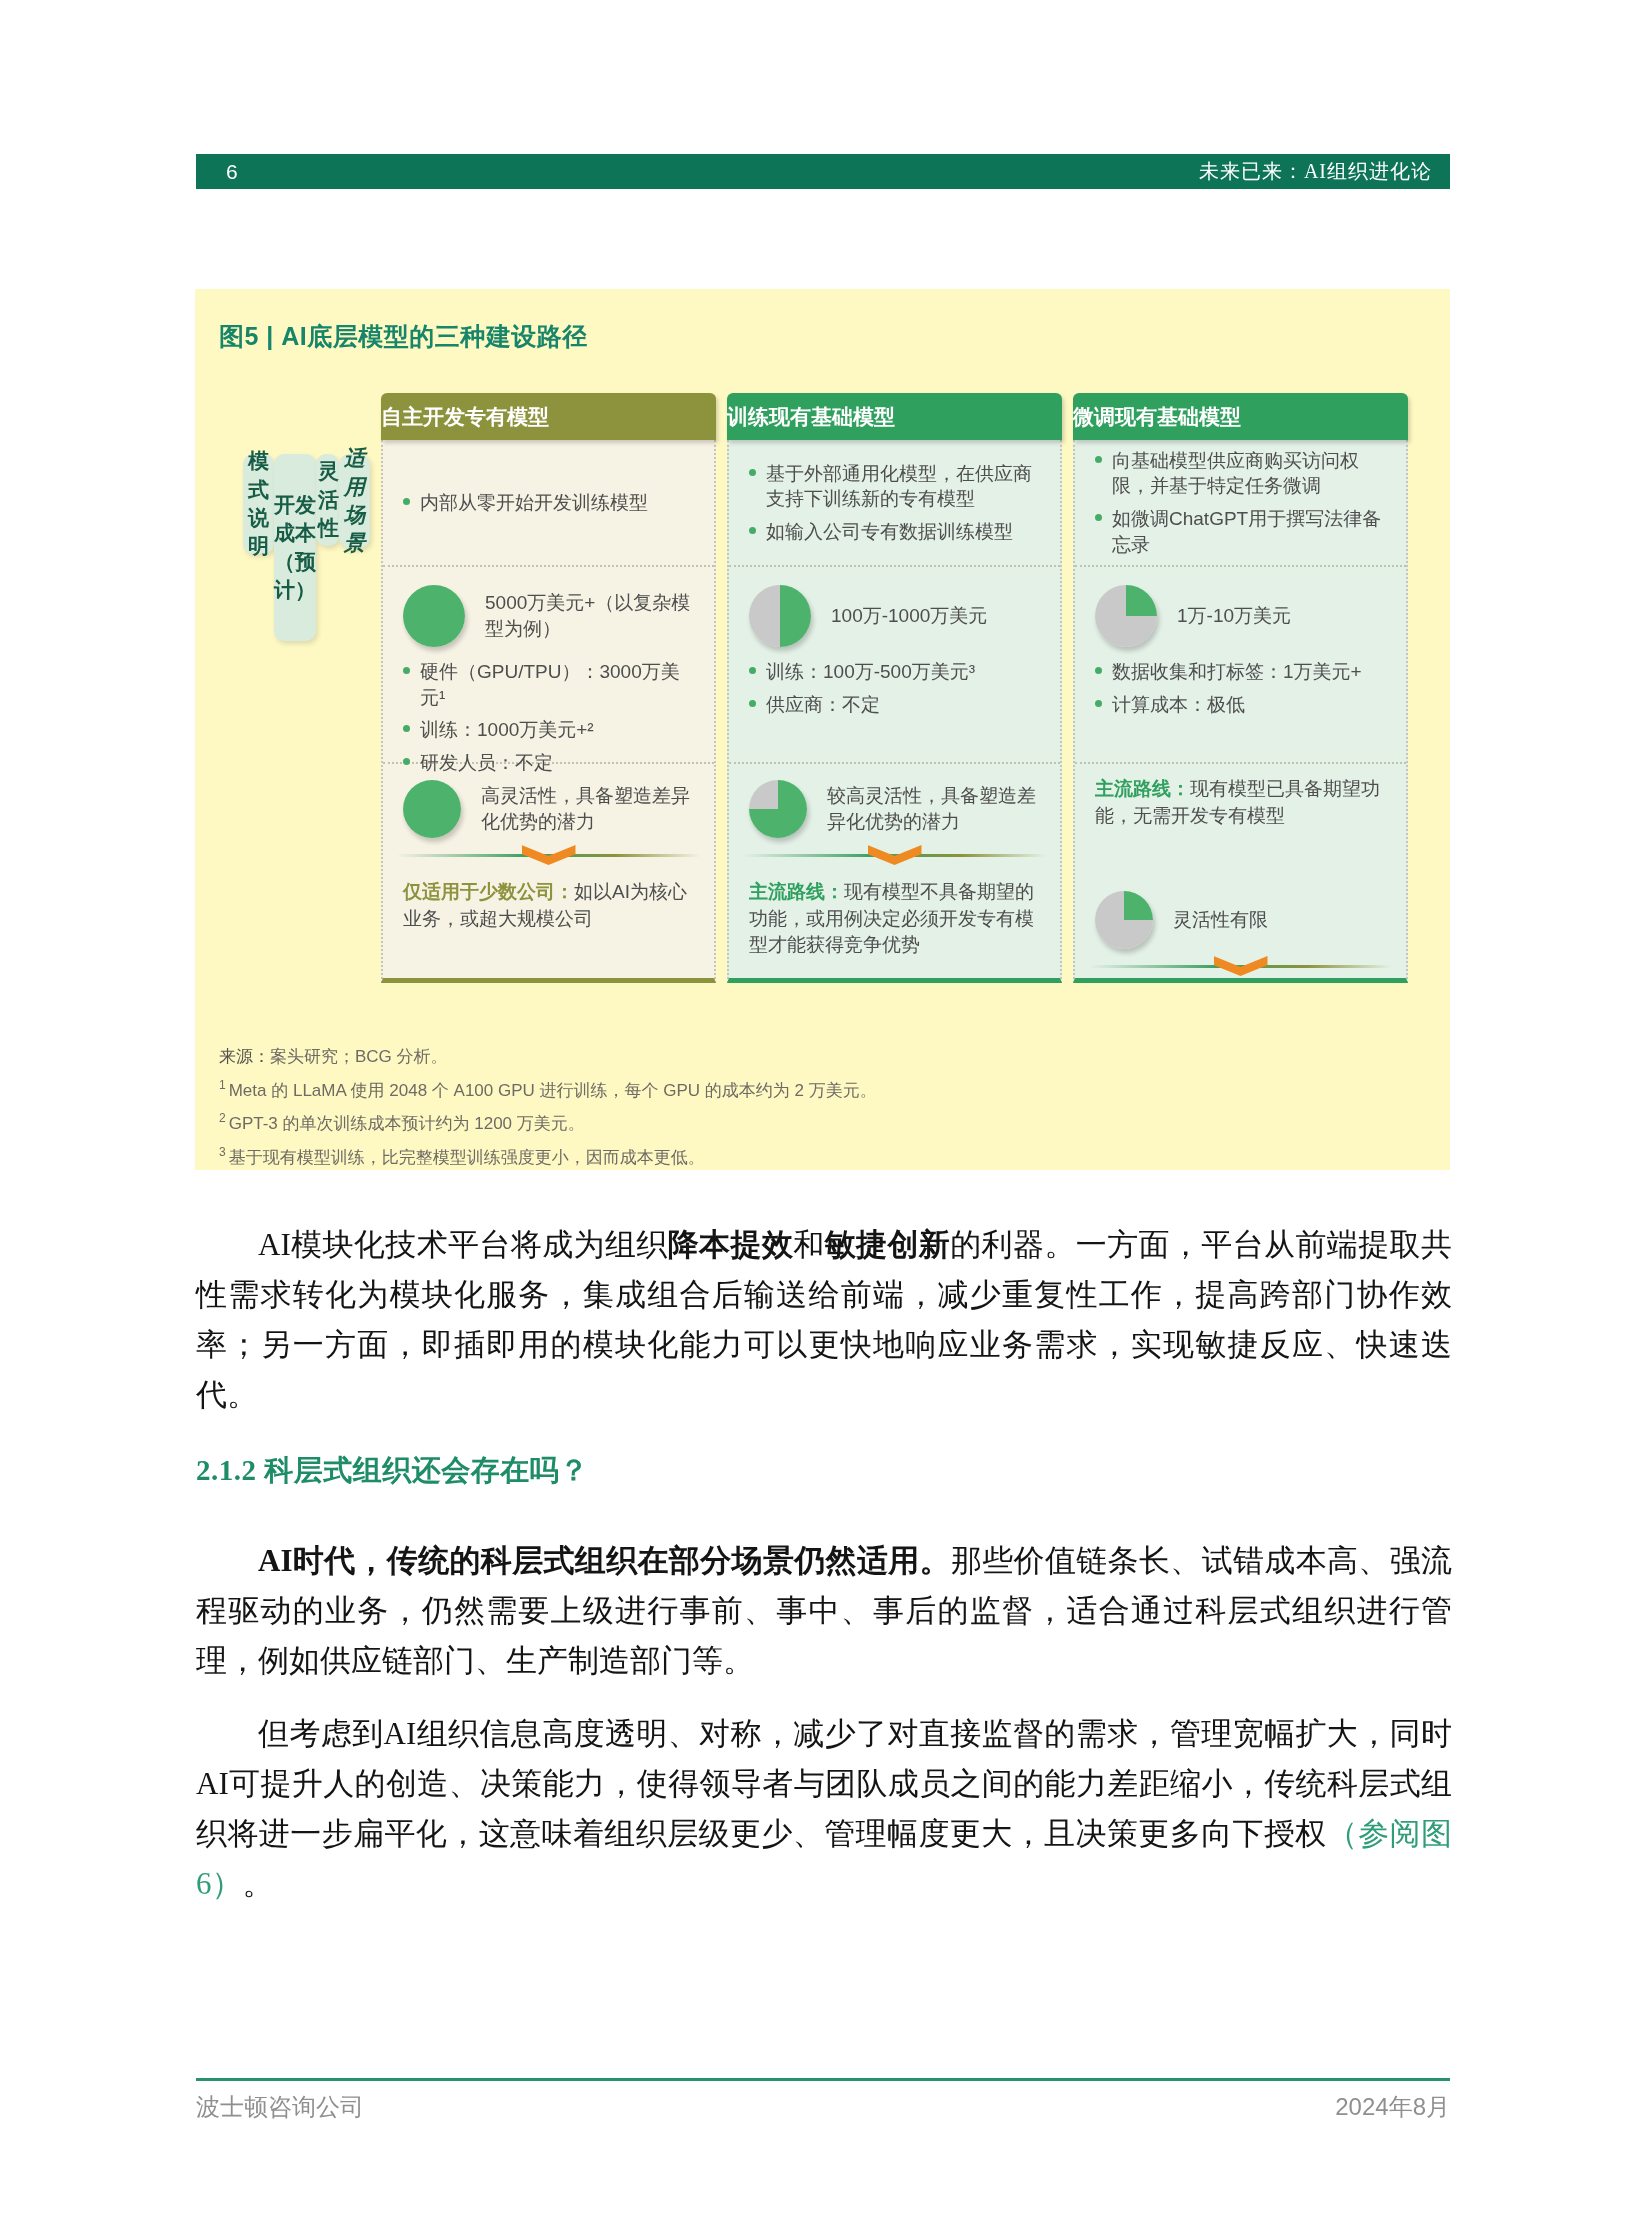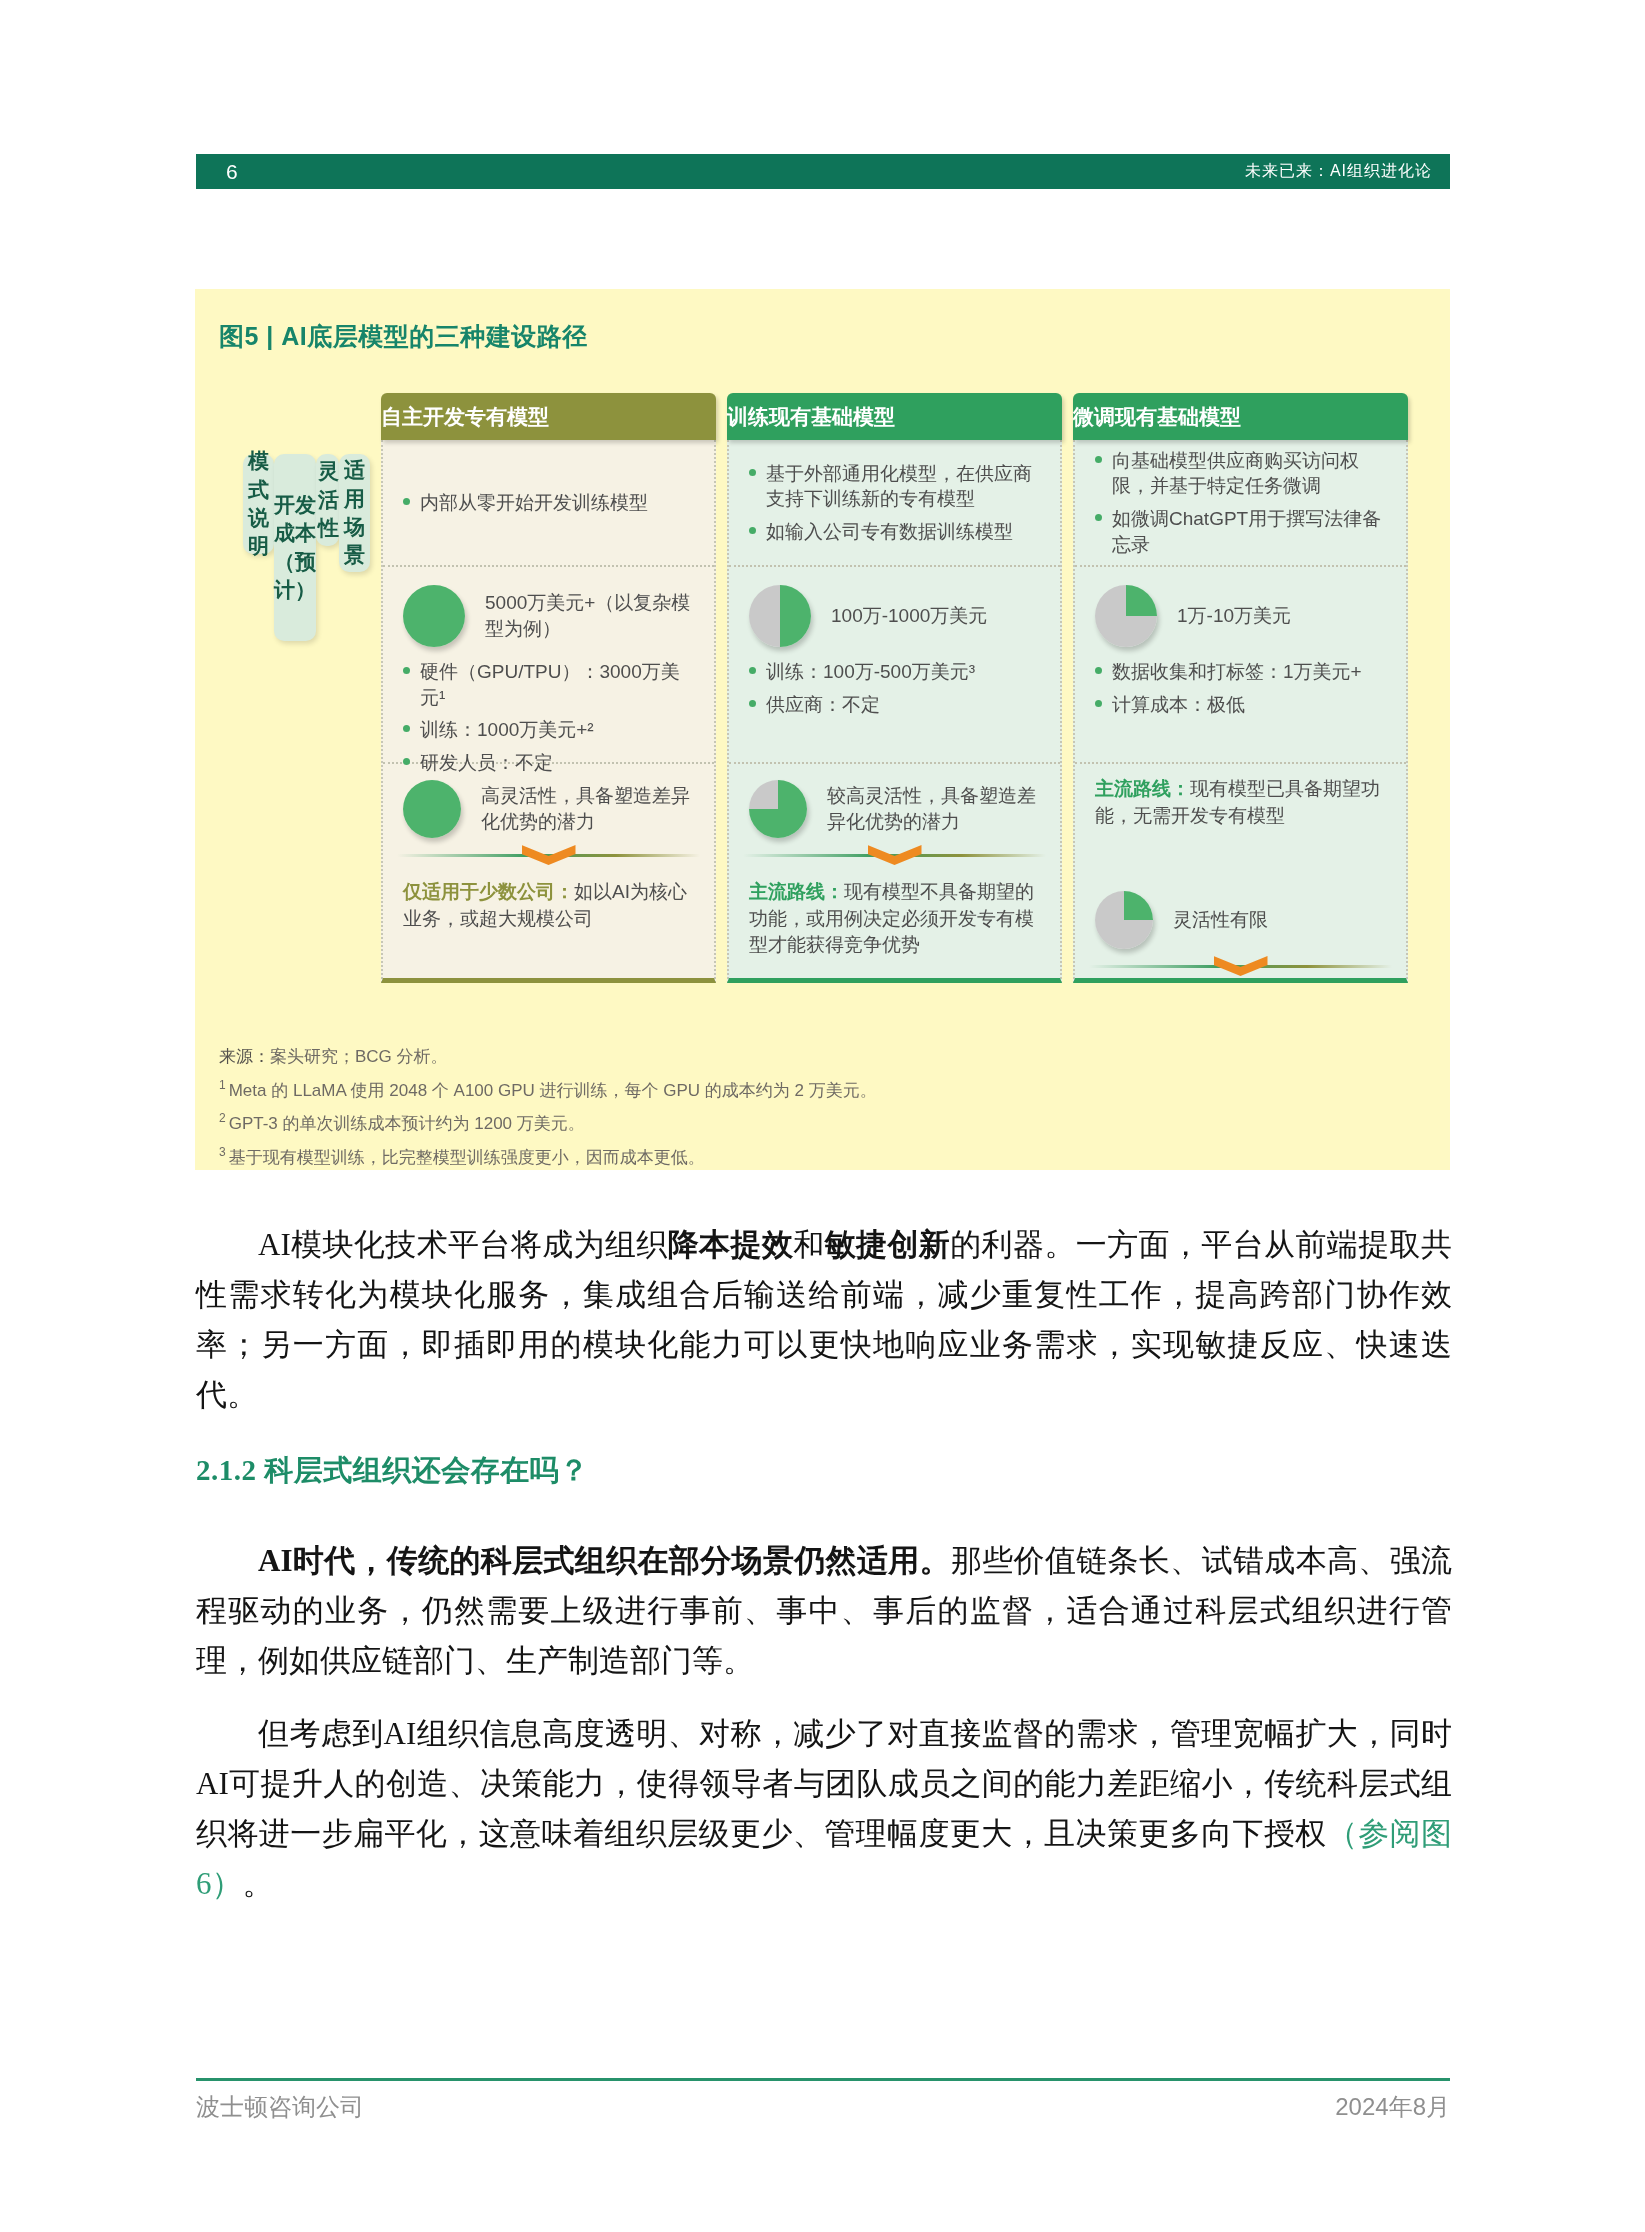--- a/index.html
+++ b/index.html
@@ -9,42 +9,42 @@
     font-family:"Liberation Sans", sans-serif; overflow:hidden;
   }
 
   
   .header-bar {
     position:absolute; left:196px; top:154px; width:1254px; height:35px;
     background:#0e7458; color:#ffffff; display:flex; align-items:center;
     justify-content:space-between; padding:0 18px 0 30px; font-size:21px;
   }
   .header-bar .pgnum { font-size:21px; }
-  .header-bar .htitle { font-size:16px; letter-spacing:1px; }
+  .header-bar .htitle { font-size:20px; letter-spacing:1px;font-family:Liberation Serif, serif; }
 
   
   .figure-panel {
     position:absolute; left:195px; top:289px; width:1255px; height:881px;
     background:#fef9c3; padding:31px 24px 0 24px;
   }
   .fig-title { color:#17856a; font-size:25px; font-weight:bold; margin-bottom:40px; letter-spacing:0.5px; }
 
   .model-table { display:flex; gap:11px; margin-left:24px; width:1166px; }
 
   .label-col { width:127px; padding-top:61px; display:flex; flex-direction:row; }
   .row-label {
     background:#d9ebdc; color:#175c46; font-weight:bold; font-size:21px;
     border-radius:10px; display:flex; align-items:center; justify-content:center;
     text-align:center; white-space:pre-line; line-height:1.35;
     box-shadow:2px 3px 5px rgba(0,0,0,0.12);
   }
   .rl-1 { height:100px; margin-bottom:23px; }
   .rl-2 { height:187px; margin-bottom:10px; }
   .rl-3 { height:92px;  margin-bottom:10px;text-align:right; }
-  .rl-4 { height:118px; }
+  .rl-4 { height:94px;font-style:italic; }
 
   .col { width:335px; }
   .col-header {
     height:47px; line-height:47px; text-align:left; color:#ffffff;
     font-weight:bold; font-size:21px; border-radius:6px 6px 0 0;
     box-shadow:2px 3px 4px rgba(0,0,0,0.18); position:relative; z-index:2;
   }
   .col1 .col-header { background:#8d923d; }
   .col2 .col-header, .col3 .col-header { background:#2fa05e; }
 

